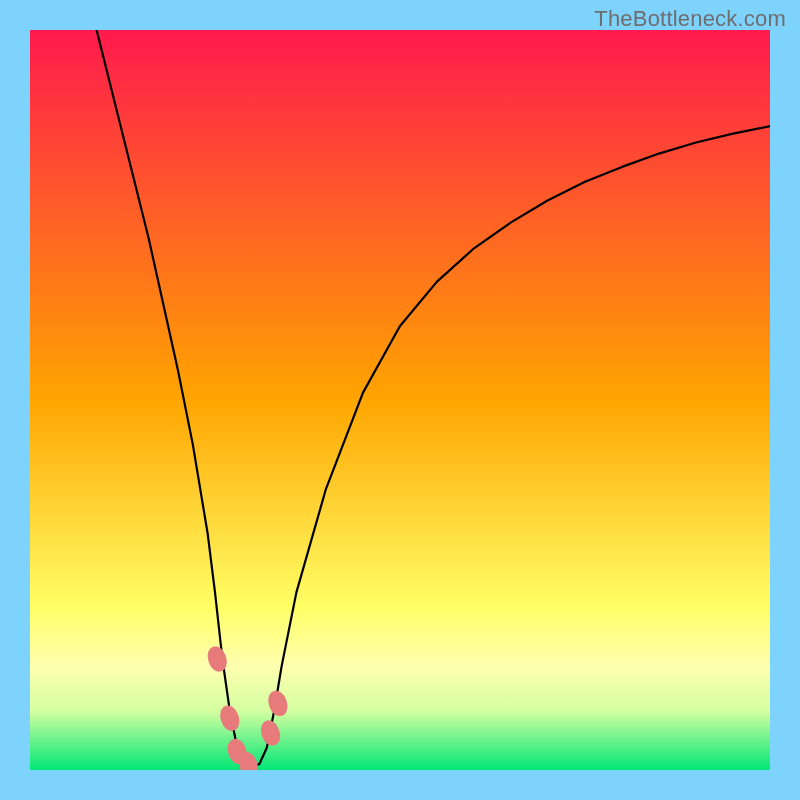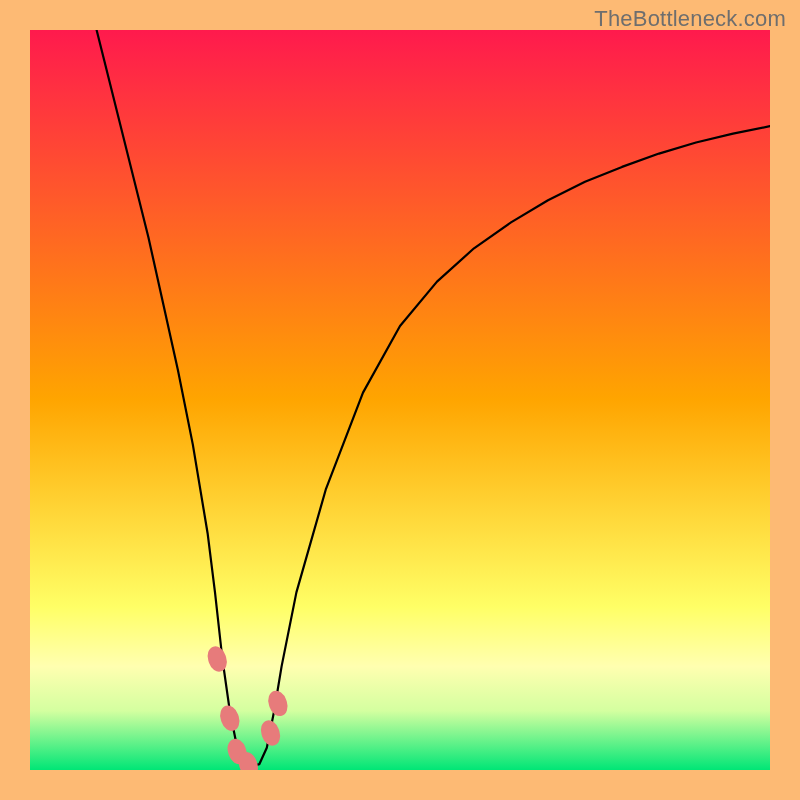--- a/index.html
+++ b/index.html
@@ -10,21 +10,21 @@
     background: #000;
     font-family: Arial, Helvetica, sans-serif;
     overflow: hidden;
   }
   .frame {
     position: absolute;
     top: 0;
     left: 0;
     width: 800px;
     height: 800px;
-    background: #fdba74;
+    background: #7dd3fc;
   }
   .plot-area {
     position: absolute;
     top: 30px;
     left: 30px;
     width: 740px;
     height: 740px;
     overflow: hidden;
   }
   .watermark {

